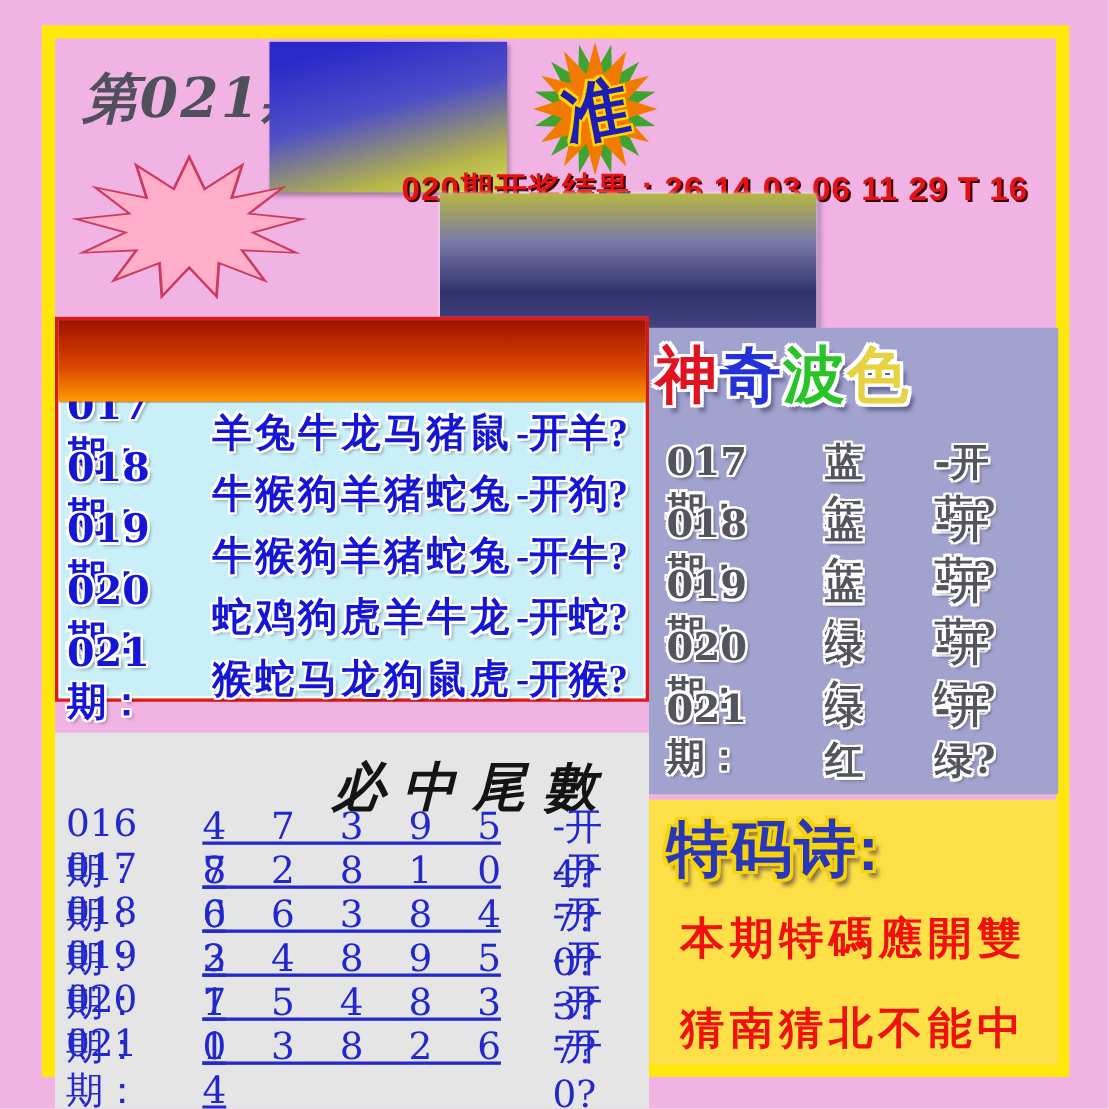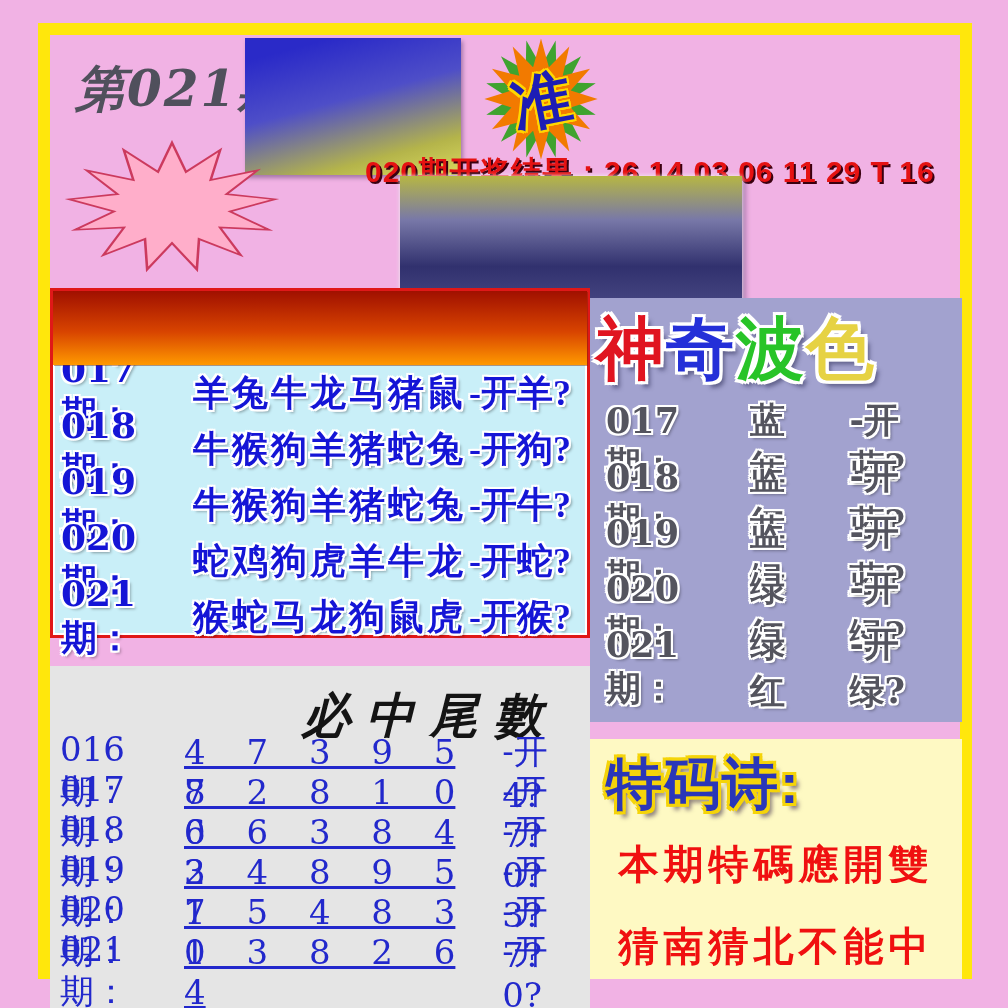--- a/index.html
+++ b/index.html
@@ -45,21 +45,21 @@
          font-family:"DejaVu Serif",serif;font-weight:bold;font-size:36px;color:#1515d6;}
   .z-label{width:132px;flex:none;}
   .z-picks{letter-spacing:3px;}
   .z-result{margin-left:auto;font-family:Liberation Serif, serif;}
   .outline-white{text-shadow:-2px -2px 0 #fff,2px -2px 0 #fff,-2px 2px 0 #fff,2px 2px 0 #fff,
                  -2px 0 0 #fff,2px 0 0 #fff,0 -2px 0 #fff,0 2px 0 #fff,
                  3px 3px 3px rgba(0,0,0,.35);}
 
   
   .bose-box{left:590px;top:298px;width:372px;height:424px;background:#a2a2cf;}
-  .bose-title{padding:6px 0 0 6px;height:112px;font-size:68px;font-weight:900;letter-spacing:2px;
+  .bose-title{padding:6px 0 0 6px;height:112px;font-size:56px;font-weight:900;letter-spacing:2px;
               font-family:"Liberation Sans",sans-serif;}
   .bose-title span{text-shadow:-3px -3px 0 #fff,3px -3px 0 #fff,-3px 3px 0 #fff,3px 3px 0 #fff,
                    -3px 0 0 #fff,3px 0 0 #fff,0 -3px 0 #fff,0 3px 0 #fff,
                    5px 6px 4px rgba(30,30,70,.5);}
   .b-row{display:flex;align-items:center;height:56px;padding:0 12px 0 16px;
          font-family:"DejaVu Serif",serif;font-weight:bold;font-size:35px;color:#54545e;}
   .b-label{width:128px;flex:none;}
   .b-colors{margin-left:16px;word-spacing:22px;}
   .b-result{margin-left:auto;}
 
@@ -69,21 +69,21 @@
               font-style:italic;color:#141414;letter-spacing:16px;
               font-family:"DejaVu Serif",serif;}
   .tail-rows{position:absolute;left:10px;right:10px;top:86px;}
   .t-row{display:flex;align-items:center;height:40px;font-family:"DejaVu Serif",serif;
          font-size:34px;color:#2228cc;}
   .t-label{width:124px;flex:none;}
   .t-digits{word-spacing:30px;text-decoration:underline;}
   .t-result{margin-left:14px;}
 
   
-  .poem-box{left:590px;top:727px;width:372px;height:240px;background:#fef9c3;margin-top:12px;}
+  .poem-box{left:590px;top:727px;width:372px;height:240px;background:#fde047;}
   .poem-title{position:absolute;left:16px;top:8px;font-size:56px;font-weight:900;color:#2a36b8;
               letter-spacing:2px;
               text-shadow:-3px -3px 0 #f5d409,3px -3px 0 #f5d409,-3px 3px 0 #f5d409,
                           3px 3px 0 #f5d409,-3px 0 0 #f5d409,3px 0 0 #f5d409,
                           0 -3px 0 #f5d409,0 3px 0 #f5d409,5px 6px 4px rgba(40,20,60,.55);}
   .poem-line{position:absolute;left:0;width:100%;text-align:center;font-size:40px;
              font-weight:bold;color:#f01010;letter-spacing:5px;
              font-family:"DejaVu Serif",serif;}
   .poem-line-1{top:98px;}
   .poem-line-2{top:180px;}

